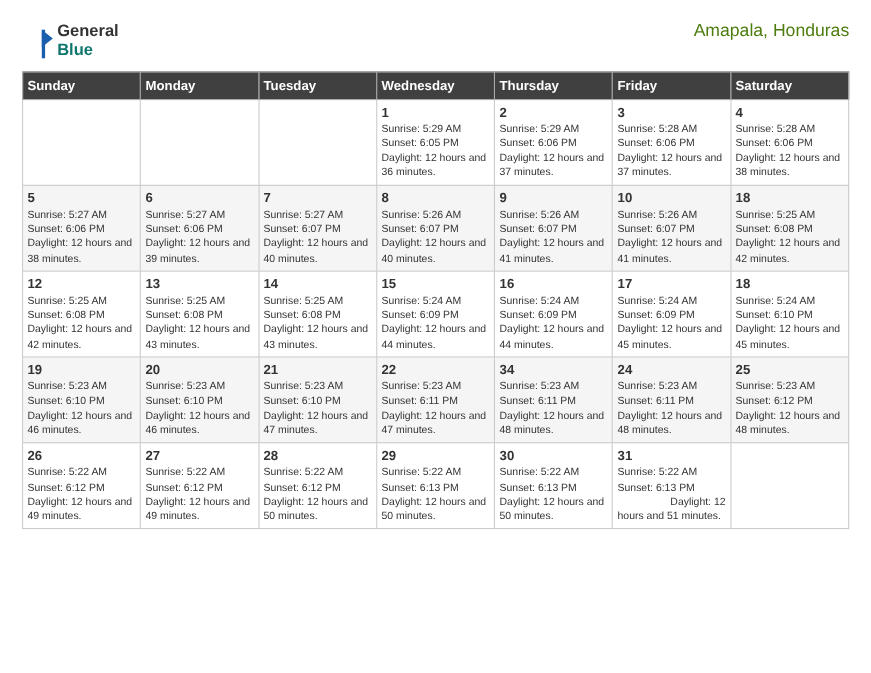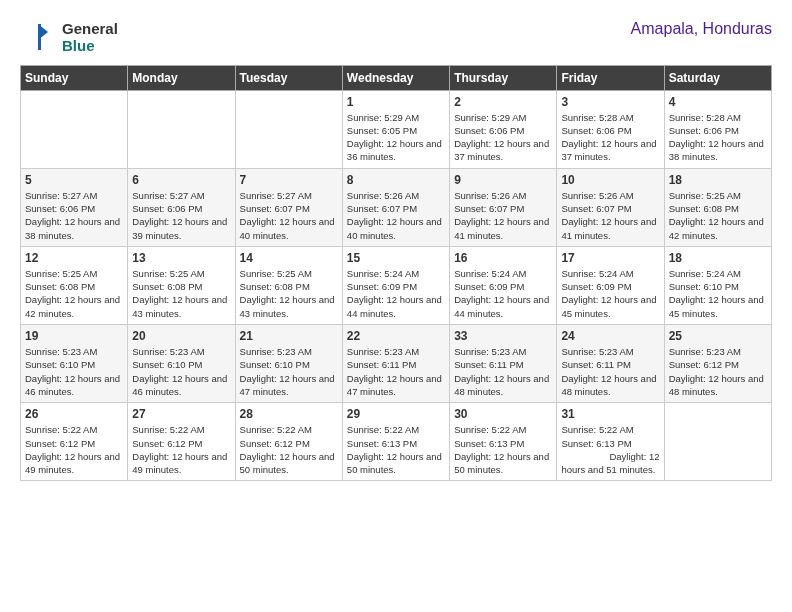--- a/index.html
+++ b/index.html
@@ -26,21 +26,21 @@
     .title-block {
       text-align: right;
     }
     .month-title {
       font-size: 32px;
       font-weight: bold;
       color: #333;
     }
     .location-title {
       font-size: 16px;
-      color: #4c1d95;
+      color: #4d7c0f;
     }
     .calendar-table {
       width: 100%;
       border-collapse: collapse;
     }
     .calendar-table th {
       background-color: #404040;
       color: #fff;
       font-size: 12px;
       font-weight: bold;
@@ -75,21 +75,21 @@
     .empty-cell {
       background: #fff !important;
     }
   </style>
 </head>
 <body>
 
 <div class="page">
   <div class="header-row">
     <div class="logo">
-<div style="display:flex; align-items:center; gap:10px;">
+<div style="display:flex; align-items:flex-end; gap:0;">
   <svg width="30" height="30" viewBox="0 0 30 30">
     <rect x="0" y="0" width="30" height="30" fill="none"></rect>
 
     <polygon points="18,2 28,10 18,18" fill="#1a5fad"></polygon>
     <rect x="18" y="2" width="3" height="26" fill="#1a5fad"></rect>
   </svg>
   <div style="line-height:1.15; margin-left:2px;">
     <span style="font-size:15px; font-weight:bold; color:#333; display:block;">General</span>
     <span style="font-size:15px; font-weight:bold; color:#0f766e; display:block;">Blue</span>
   </div>
@@ -207,21 +207,21 @@
           </td>
           <td>
             <span class="day-number">21</span>
             <div class="day-info"><span>Sunrise: 5:23 AM</span><br><span>Sunset: 6:10 PM</span><br><span style="display: inline;">Daylight: 12 hours and 47 minutes.</span></div>
           </td>
           <td>
             <span class="day-number">22</span>
             <div class="day-info"><span>Sunrise: 5:23 AM</span><br><span>Sunset: 6:11 PM</span><br><span style="display: inline;">Daylight: 12 hours and 47 minutes.</span></div>
           </td>
           <td>
-            <span class="day-number">33</span>
+            <span class="day-number">34</span>
             <div class="day-info"><span>Sunrise: 5:23 AM</span><br><span>Sunset: 6:11 PM</span><br><span style="display: inline;">Daylight: 12 hours and 48 minutes.</span></div>
           </td>
           <td>
             <span class="day-number">24</span>
             <div class="day-info"><span>Sunrise: 5:23 AM</span><br><span>Sunset: 6:11 PM</span><br><span style="display: inline;">Daylight: 12 hours and 48 minutes.</span></div>
           </td>
           <td>
             <span class="day-number">25</span>
             <div class="day-info"><span>Sunrise: 5:23 AM</span><br><span>Sunset: 6:12 PM</span><br><span style="display: inline;">Daylight: 12 hours and 48 minutes.</span></div>
           </td>

